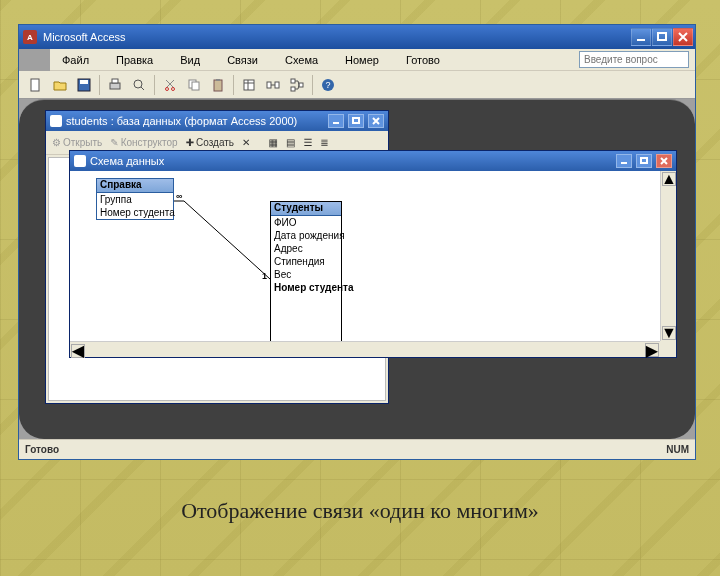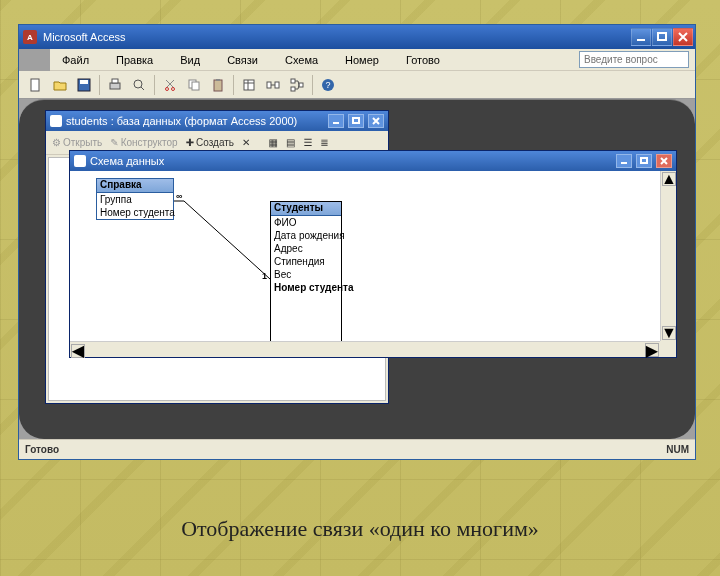--- a/index.html
+++ b/index.html
@@ -160,21 +160,21 @@
 
   .statusbar {
     height: 20px; background:#ece9d8; border-top:1px solid #cfcabb;
     display:flex; align-items:center; font-size:10px; color:#333;
     padding:0 6px;
     font-weight:bold;
   }
   .statusbar .spacer{flex:1;}
 
   .caption {
-    position:absolute; left:0; right:0; top: 516px;
+    position:absolute; left:0; right:0; top: 498px;
     text-align:center; font-size:22px; color:#222;
     font-family: Georgia, serif;
   }
 
 </style>
 </head>
 <body>
 
 <div class="bg"></div>
 

